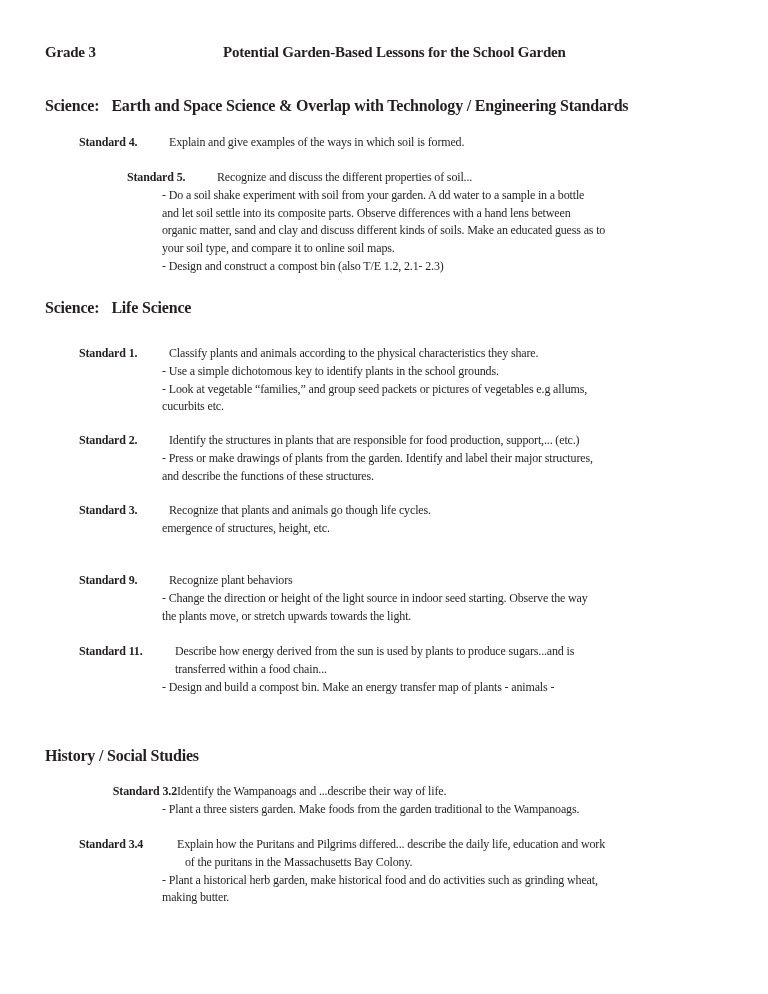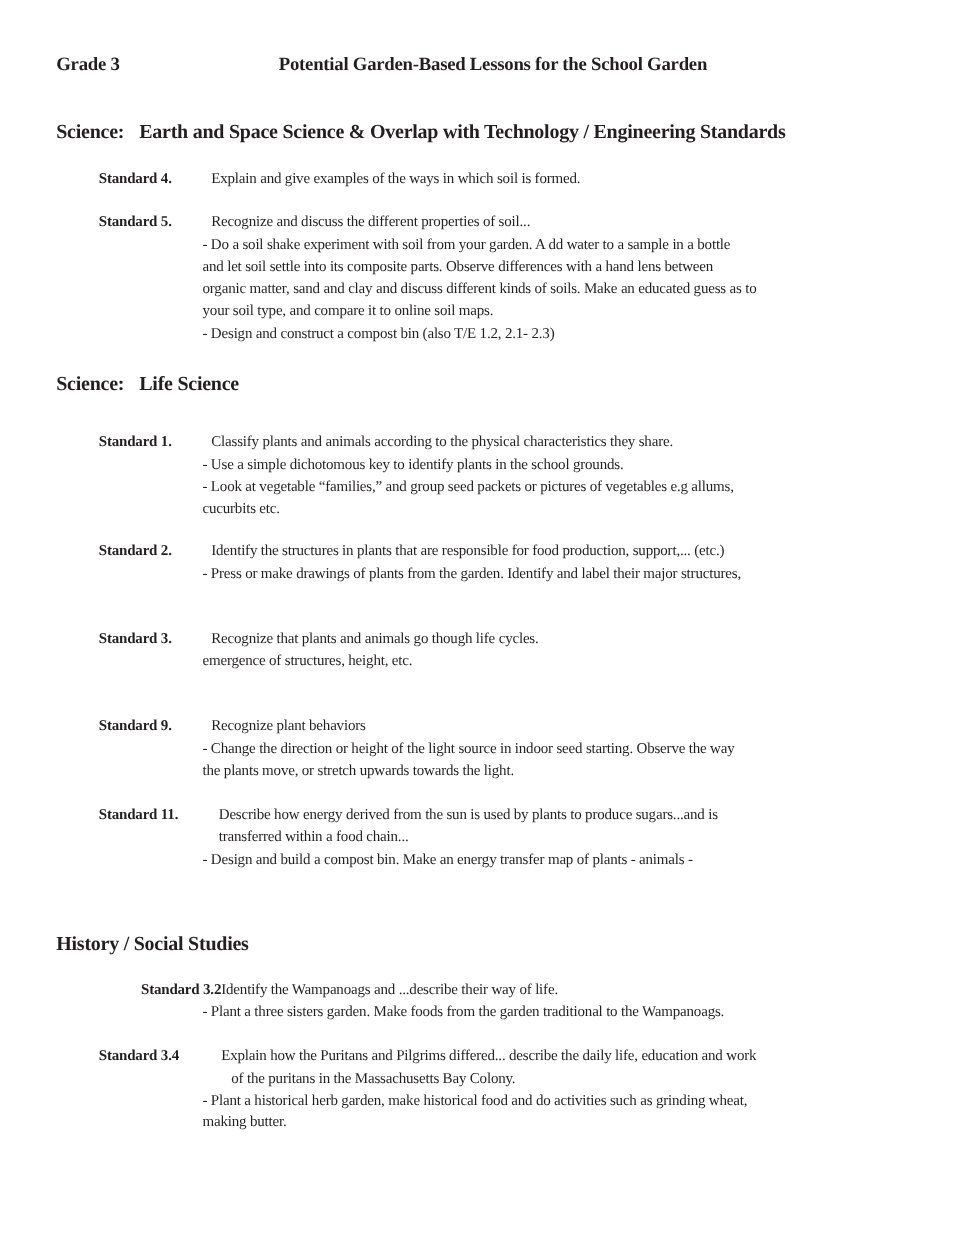--- a/index.html
+++ b/index.html
@@ -83,21 +83,21 @@
   </div>
 
   <div class="standard" style="top:134px;">
     <div class="std-line">
       <span class="std-label" style="width:90px;">Standard 4.</span><span class="std-desc">Explain and give examples of the ways in which soil is formed.</span>
     </div>
   </div>
 
   <div class="standard" style="top:169px;">
     <div class="std-line">
-      <span class="std-label" style="width:90px;">Standard 5.</span><span class="std-desc">Recognize and discuss the different properties of soil...</span>
+      <span class="std-label" style="width:90px;margin-left:48px;">Standard 5.</span><span class="std-desc">Recognize and discuss the different properties of soil...</span>
     </div>
     <div class="activity">-   Do a soil shake experiment with soil from your garden. A dd water to a sample in a bottle</div>
     <div class="activity">and let soil settle into its composite parts. Observe differences with a hand lens between</div>
     <div class="activity">organic matter, sand and clay and discuss different kinds of soils. Make an educated guess as to</div>
     <div class="activity">your soil type, and compare it to online soil maps.</div>
     <div class="activity">-   Design and construct a compost bin (also T/E 1.2, 2.1- 2.3)</div>
   </div>
 
   <div class="section-heading" style="top:299px;">
     <span>Science:</span><span class="subj-gap"></span><span>Life Science</span>
@@ -110,20 +110,21 @@
     <div class="activity">-   Use a simple dichotomous key to identify plants in the school grounds.</div>
     <div class="activity">-   Look at vegetable “families,” and group seed packets or pictures of vegetables e.g allums,</div>
     <div class="activity">cucurbits etc.</div>
   </div>
 
   <div class="standard" style="top:432px;">
     <div class="std-line">
       <span class="std-label" style="width:90px;">Standard 2.</span><span class="std-desc">Identify the structures in plants that are responsible for food production, support,... (etc.)</span>
     </div>
     <div class="activity">-   Press or make drawings of plants from the garden. Identify and label their major structures,</div>
+    <div class="activity">and describe the functions of these structures.</div>
   </div>
 
   <div class="standard" style="top:502px;">
     <div class="std-line">
       <span class="std-label" style="width:90px;">Standard 3.</span><span class="std-desc">Recognize that plants and animals go though life cycles.</span>
     </div>
     <div class="activity">emergence of structures, height, etc.</div>
   </div>
 
   <div class="standard" style="top:572px;">

